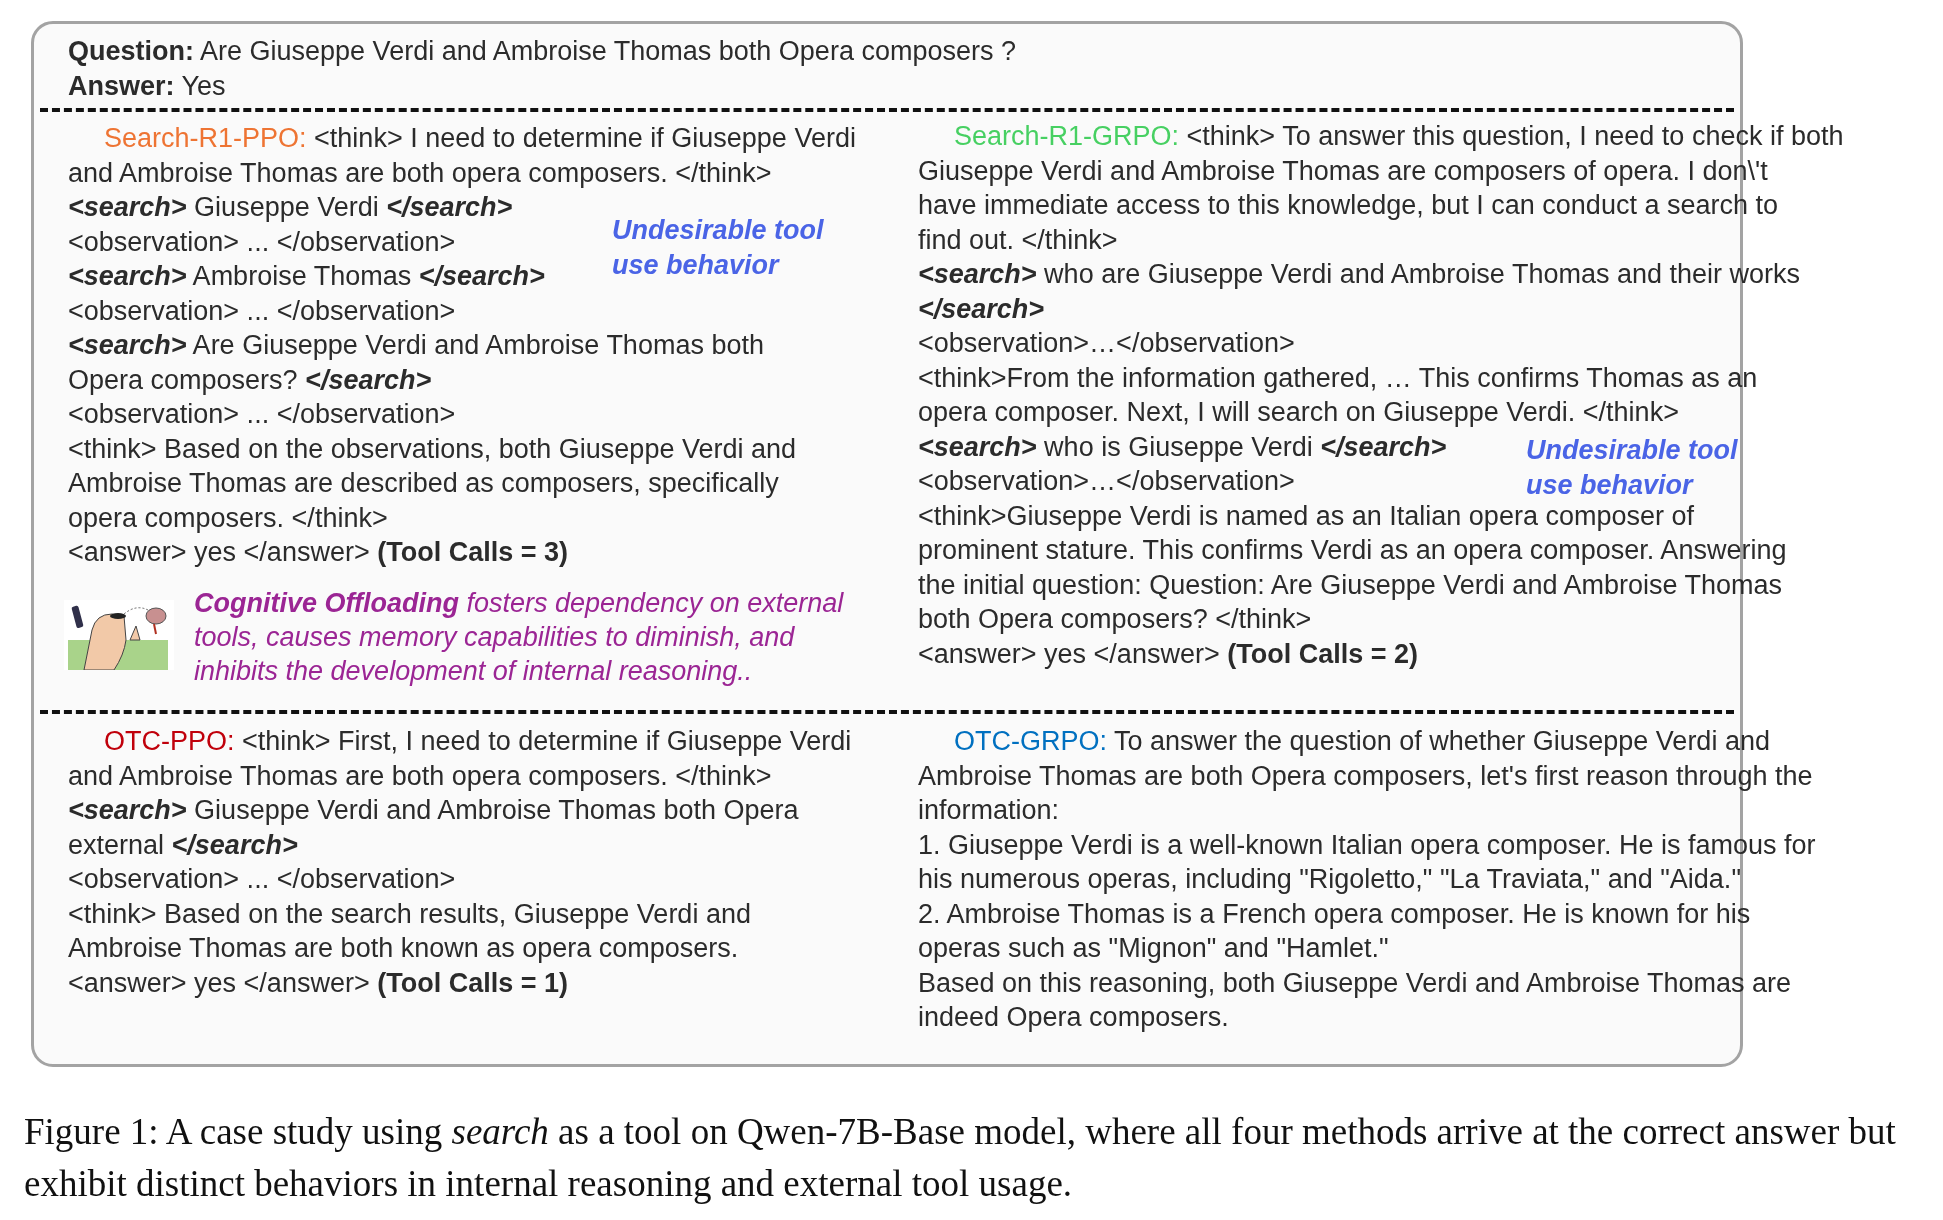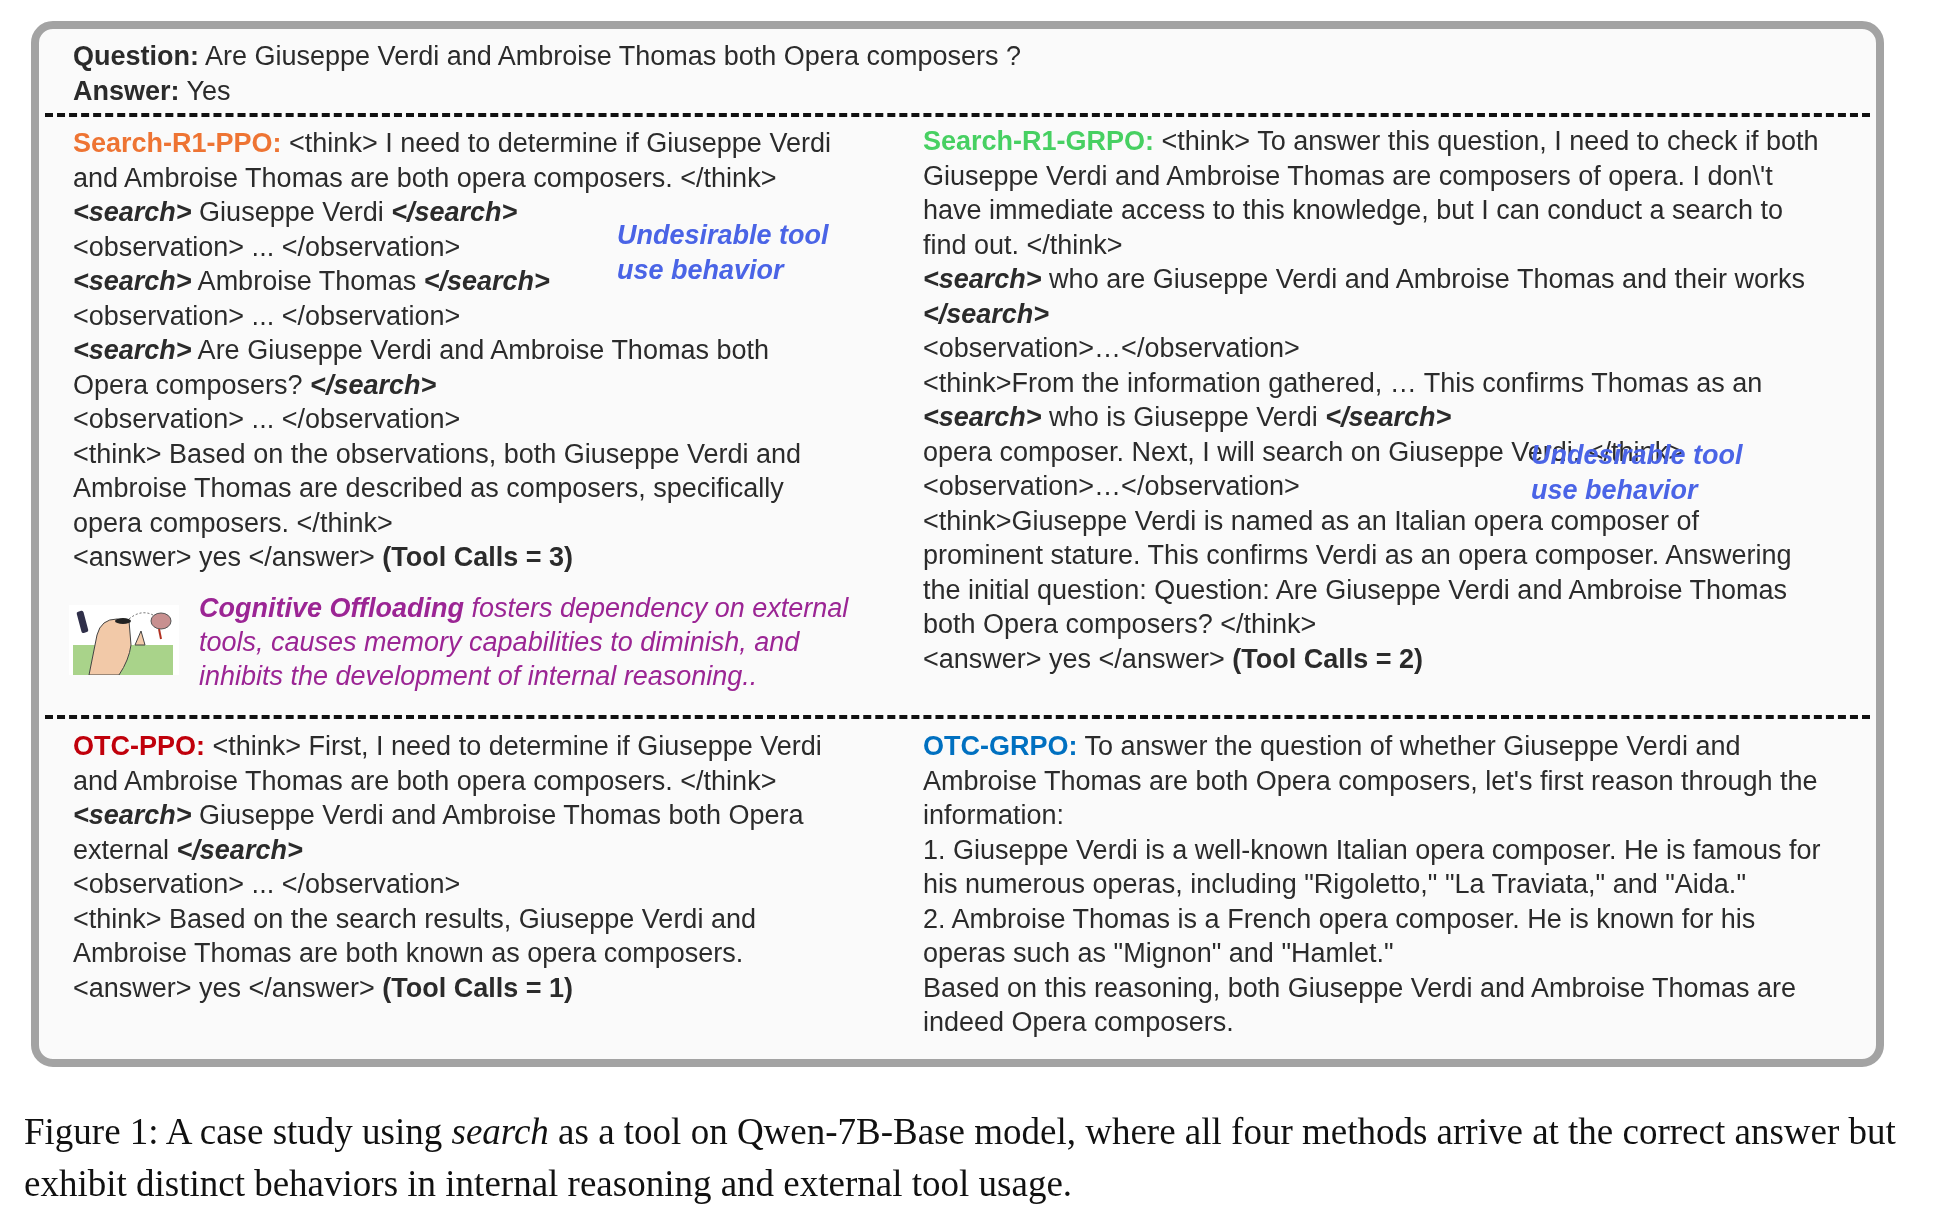--- a/index.html
+++ b/index.html
@@ -1,36 +1,36 @@
 <!DOCTYPE html>
 <html><head>
 <meta charset="utf-8">
 <style>
   html, body { margin: 0; padding: 0; background: #ffffff; }
   body { width: 1943px; height: 1220px; position: relative; overflow: hidden; }
   .panel {
-    position: absolute; left: 31px; top: 21px; width: 1853px; height: 1046px;
-    border: 8px solid #a3a3a3; border-radius: 22px; background: #fafafa;
+    position: absolute; left: 31px; top: 21px; width: 1712px; height: 1046px;
+    border: 3px solid #a3a3a3; border-radius: 22px; background: #fafafa;
     box-sizing: border-box;
   }
   .txt { font-family: "Liberation Sans", sans-serif; color: #2b2b2b; font-size: 27px; line-height: 34.5px; }
   .qa { position: absolute; left: 34px; top: 10px; }
   .qa b { font-weight: bold; }
   .dash {
     position: absolute; left: 6px; right: 6px; height: 0;
     border-top: 4px dashed #111;
   }
   .dash1 { top: 84px; }
   .dash2 { top: 686px; }
   .cell { position: absolute; }
   .c-tl { left: 34px; top: 97px; width: 835px; }
   .c-tr { left: 884px; top: 95px; width: 950px; }
   .c-bl { left: 34px; top: 700px; width: 835px; }
   .c-br { left: 884px; top: 700px; width: 950px; }
-  .method { font-weight: bold; }
+  .method { font-weight: normal; margin-left: 36px; }
   .tag { font-weight: bold; font-style: italic; }
   .calls { font-weight: bold; }
   .note { position: absolute; font-family: "Liberation Sans", sans-serif; font-style: italic; color: #4a64e6; font-size: 27px; line-height: 35px; font-weight: bold; }
   .note1 { left: 578px; top: 189px; }
   .note2 { left: 1492px; top: 409px; }
   .offload { position: absolute; left: 160px; top: 562px; width: 720px; font-family: "Liberation Sans", sans-serif; font-style: italic; color: #9b2594; font-size: 27px; line-height: 34px; }
   .offload b { font-weight: bold; }
   .cartoon { position: absolute; left: 30px; top: 576px; width: 110px; height: 70px; }
   .caption {
     position: absolute; left: 24px; top: 1106px; width: 1910px;
@@ -92,22 +92,22 @@
 
   <div class="cell c-tr txt">
     <div><span class="method" style="color:#47d062">Search-R1-GRPO:</span><span> &lt;think&gt; To answer this question, I need to check if both</span></div>
     <div>Giuseppe Verdi and Ambroise Thomas are composers of opera. I don\'t</div>
     <div>have immediate access to this knowledge, but I can conduct a search to</div>
     <div>find out. &lt;/think&gt;</div>
     <div><span class="tag">&lt;search&gt;</span><span> who are Giuseppe Verdi and Ambroise Thomas and their works</span></div>
     <div><span class="tag">&lt;/search&gt;</span></div>
     <div>&lt;observation&gt;…&lt;/observation&gt;</div>
     <div>&lt;think&gt;From the information gathered, … This confirms Thomas as an</div>
+    <div>opera composer. Next, I will search on Giuseppe Verdi. &lt;/think&gt;</div>
     <div><span class="tag">&lt;search&gt;</span><span> who is Giuseppe Verdi </span><span class="tag">&lt;/search&gt;</span></div>
-    <div>opera composer. Next, I will search on Giuseppe Verdi. &lt;/think&gt;</div>
     <div>&lt;observation&gt;…&lt;/observation&gt;</div>
     <div>&lt;think&gt;Giuseppe Verdi is named as an Italian opera composer of</div>
     <div>prominent stature. This confirms Verdi as an opera composer. Answering</div>
     <div>the initial question: Question: Are Giuseppe Verdi and Ambroise Thomas</div>
     <div>both Opera composers? &lt;/think&gt;</div>
     <div><span>&lt;answer&gt; yes &lt;/answer&gt; </span><span class="calls">(Tool Calls = 2)</span></div>
   </div>
 
   <div class="note note2">
     <div>Undesirable tool</div>

